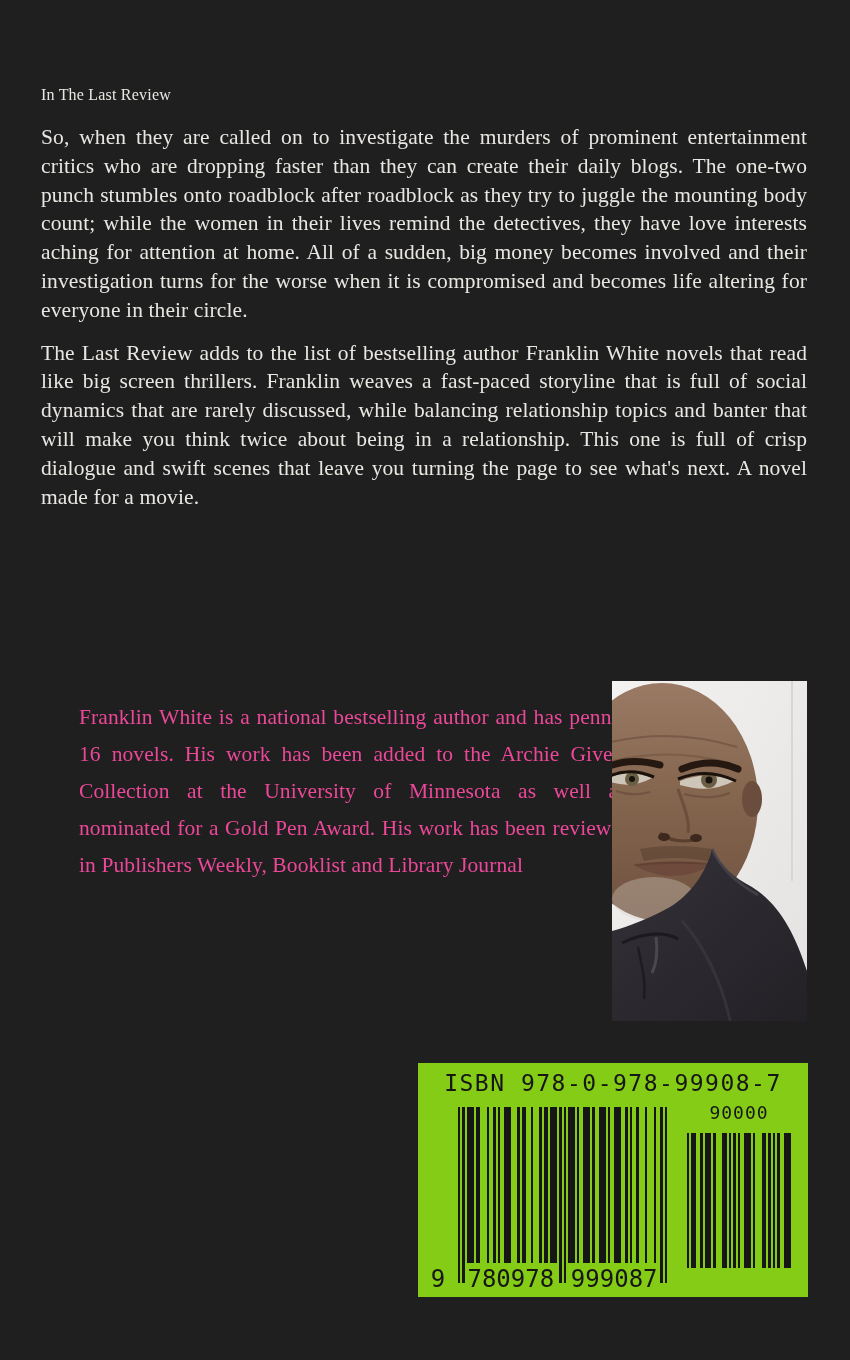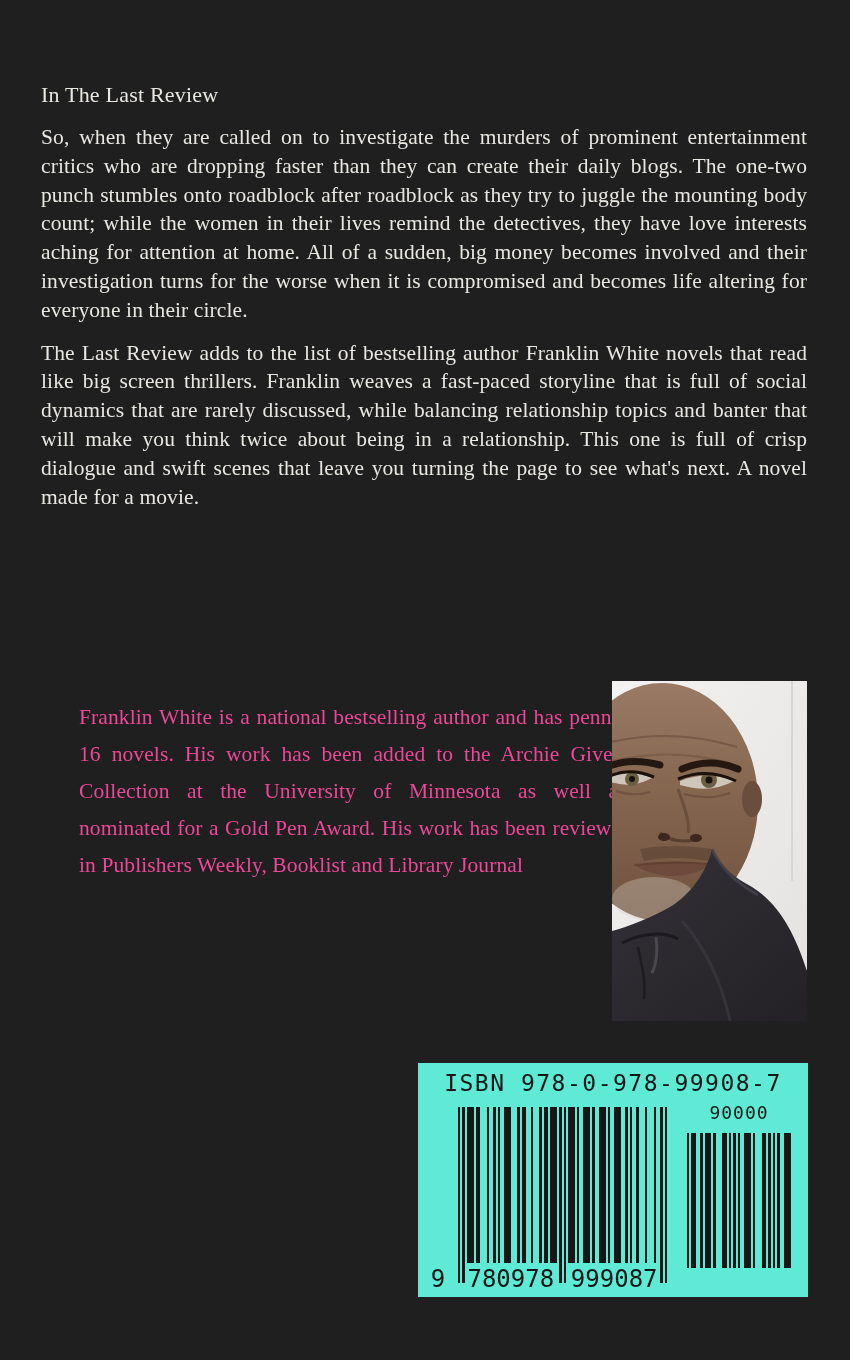--- a/index.html
+++ b/index.html
@@ -11,21 +11,21 @@
     font-family: "Liberation Serif", serif;
   }
   .cover { position: absolute; inset: 0; }
 
   .text-col {
     position: absolute;
     left: 41px; top: 80px; width: 766px;
     color: #e9e7e2;
   }
   .heading {
-    font-size: 22px;
+    font-size: 16px;
     font-weight: normal;
     line-height: 29px;
     margin: 0 0 14px 0;
     letter-spacing: 0.2px;
   }
   .text-col p {
     margin: 0 0 14px 0;
     font-size: 21.5px;
     line-height: 28.8px;
     text-align: justify;
@@ -45,21 +45,21 @@
 
   .photo {
     position: absolute;
     left: 612px; top: 681px; width: 195px; height: 340px;
   }
   .photo svg { display: block; }
 
   .barcode-box {
     position: absolute;
     left: 418px; top: 1063px; width: 390px; height: 234px;
-    background: #5eead4;
+    background: #84cc16;
   }
   .isbn-label {
     position: absolute;
     top: 7px; left: 0; right: 0;
     text-align: center;
     font-family: "DejaVu Sans Mono", monospace;
     font-size: 23px;
     letter-spacing: 1.5px;
     color: #161616;
     white-space: nowrap;

